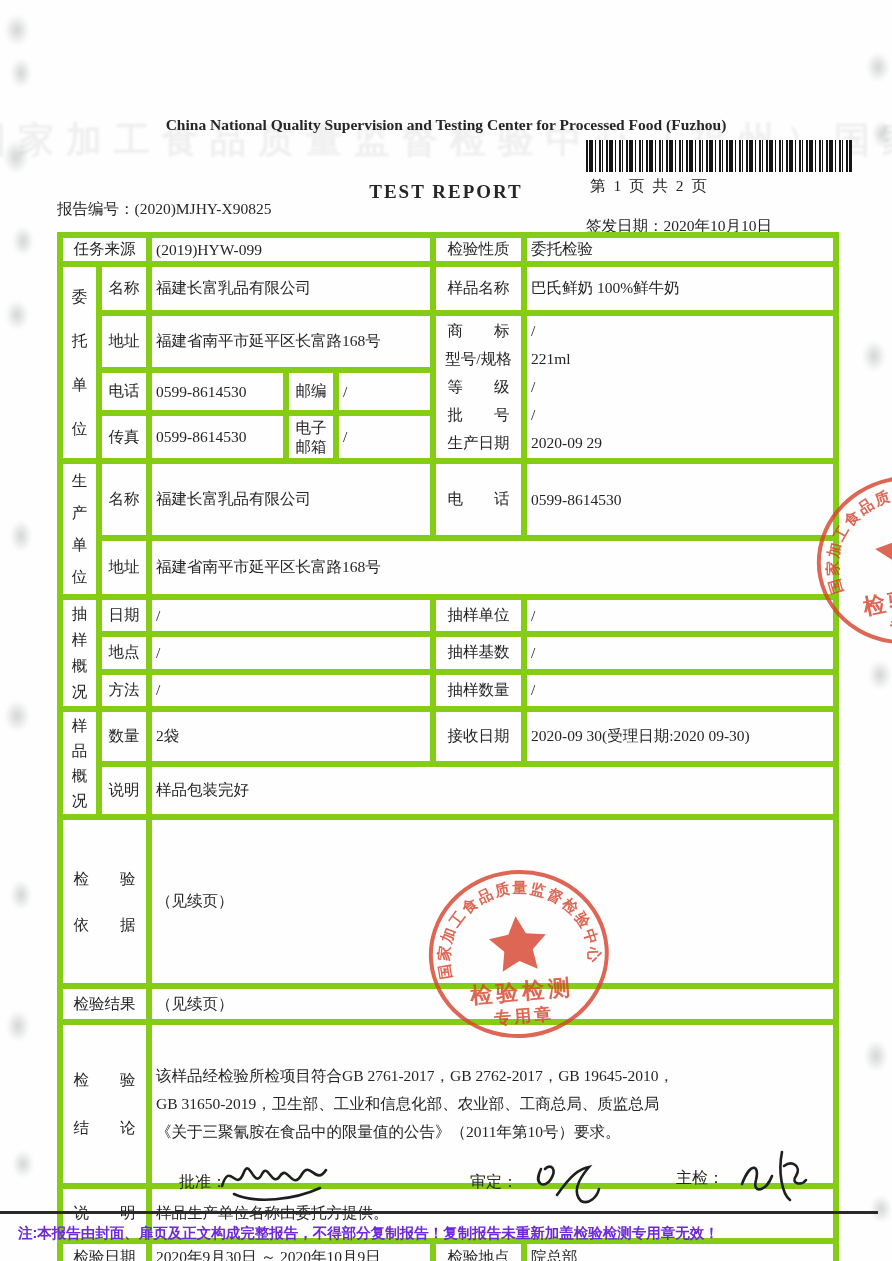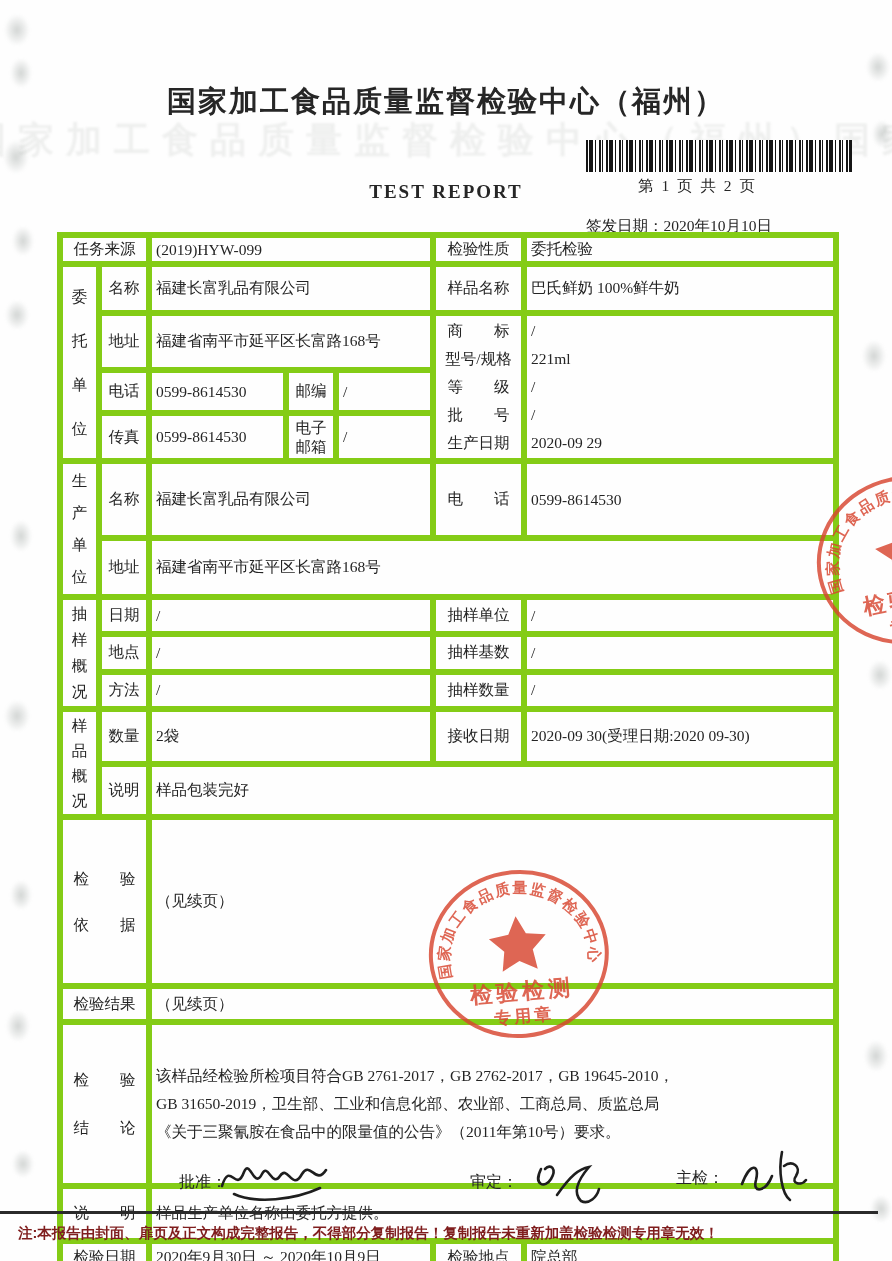--- a/index.html
+++ b/index.html
@@ -31,21 +31,21 @@
     font-size:19px; font-weight:bold; letter-spacing:2px; z-index:1;}
   .barcode{
     position:absolute; top:140px; left:586px; width:266px; height:32px; z-index:2;
     background:repeating-linear-gradient(90deg,
       #151515 0 2px, #fff 2px 3px,
       #151515 3px 7px, #fff 7px 9px,
       #151515 9px 10px, #fff 10px 13px,
       #151515 13px 15px, #fff 15px 16px,
       #151515 16px 17px, #fff 17px 20px);
   }
-  .page-info{position:absolute; top:176px; left:590px; font-size:15.5px; letter-spacing:2px; z-index:2;margin-left:48px;}
+  .page-info{position:absolute; top:176px; left:590px; font-size:15.5px; letter-spacing:2px; z-index:2;}
   .report-no{position:absolute; top:199px; left:57px; font-size:15.5px; z-index:1;}
   .issue-date{position:absolute; top:216px; left:586px; font-size:15.5px; z-index:1;}
   
   table.main{
     position:absolute; left:57px; top:232px; width:776px; z-index:1;
     border-collapse:collapse; table-layout:fixed;
     font-size:15.5px; color:#242424;
   }
   table.main td{border:6px solid #84cc16; padding:1px 4px; vertical-align:middle; overflow:hidden;margin-left:16px;}
   td.lab{text-align:center; padding:1px 2px;}
@@ -66,21 +66,21 @@
   .stamp{position:absolute; z-index:3; opacity:0.82;}
   .stamp-center{left:424px; top:866px; transform:rotate(-5deg);}
   .stamp-edge{left:812px; top:472px; transform:rotate(-12deg);}
   
   .sig-label{position:absolute; font-size:16px; z-index:1;}
   .sig{position:absolute; z-index:1;}
   .rule{position:absolute; left:0; top:1211px; width:878px; height:3px; background:#2a2a2a; z-index:1;}
   .foot-note{
     position:absolute; left:18px; top:1224px; width:850px; z-index:1;
     font-family:"Liberation Sans","DejaVu Sans",sans-serif;
-    font-size:14.5px; font-weight:bold; color:#7f1d1d;
+    font-size:14.5px; font-weight:bold; color:#6d28d9;
   }
 </style>
 </head>
 <body>
 
 <div class="page">
 
   <div class="wm-band">国家加工食品质量监督检验中心（福州）国家加工食品质量监督检验中心（福州）</div>
   <div class="blob" style="left:4px;top:14px;width:26px;height:32px"></div>
   <div class="blob" style="left:10px;top:58px;width:22px;height:30px"></div>
@@ -92,24 +92,25 @@
   <div class="blob" style="left:10px;top:880px;width:22px;height:30px"></div>
   <div class="blob" style="left:6px;top:1010px;width:24px;height:32px"></div>
   <div class="blob" style="left:12px;top:1150px;width:22px;height:28px"></div>
   <div class="blob" style="left:866px;top:52px;width:24px;height:30px"></div>
   <div class="blob" style="left:872px;top:120px;width:20px;height:28px"></div>
   <div class="blob" style="left:862px;top:340px;width:24px;height:32px"></div>
   <div class="blob" style="left:868px;top:660px;width:24px;height:30px"></div>
   <div class="blob" style="left:864px;top:1040px;width:24px;height:32px"></div>
   <div class="blob" style="left:870px;top:1195px;width:22px;height:28px"></div>
 
-  <div class="org-cn">国家加工食品质量监督检验中心（福州）</div>
+  <div class="org-en">China National Quality Supervision and Testing Center for Processed Food (Fuzhou)</div>
   <div class="title-en">TEST REPORT</div>
   <div class="barcode"></div>
   <div class="page-info">第 1 页  共 2 页</div>
+  <div class="report-no"><span>报告编号：</span><span>(2020)MJHY-X90825</span></div>
   <div class="issue-date"><span>签发日期：</span><span>2020年10月10日</span></div>
 
   <table class="main">
     <colgroup>
       <col style="width:39px">
         <col style="width:50px">
         <col style="width:137px">
       <col style="width:50px">
         <col style="width:97px">
         <col style="width:91px">

